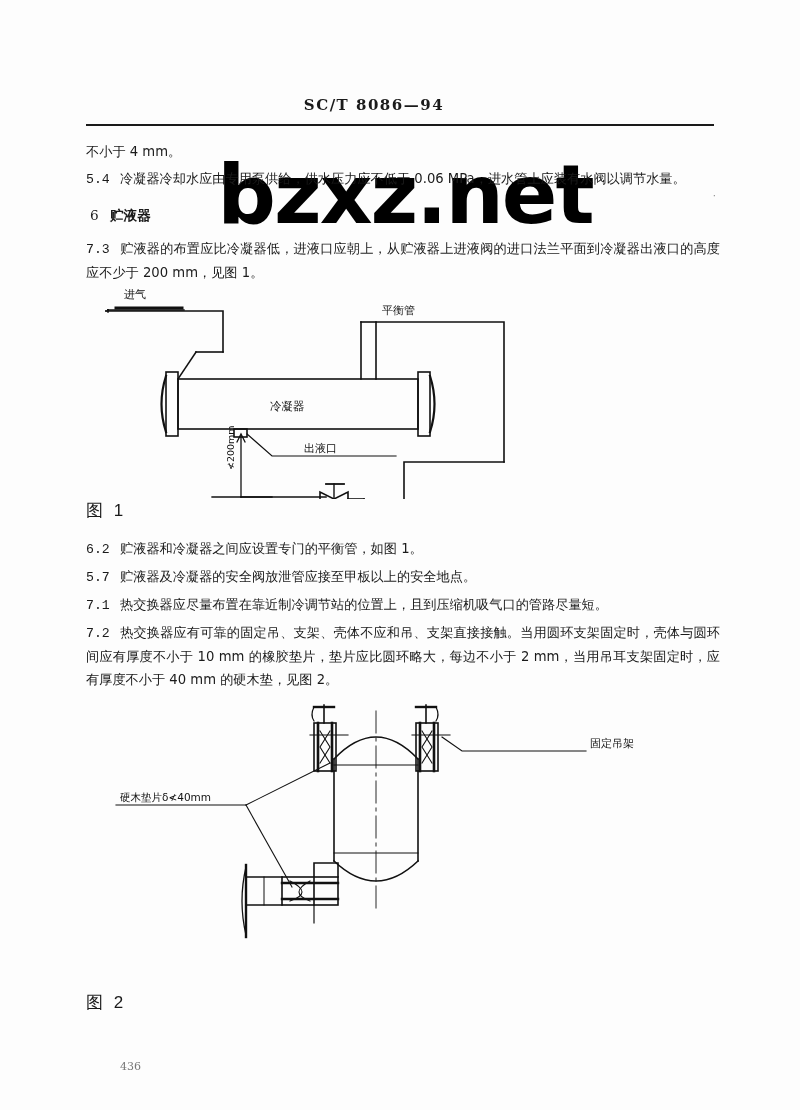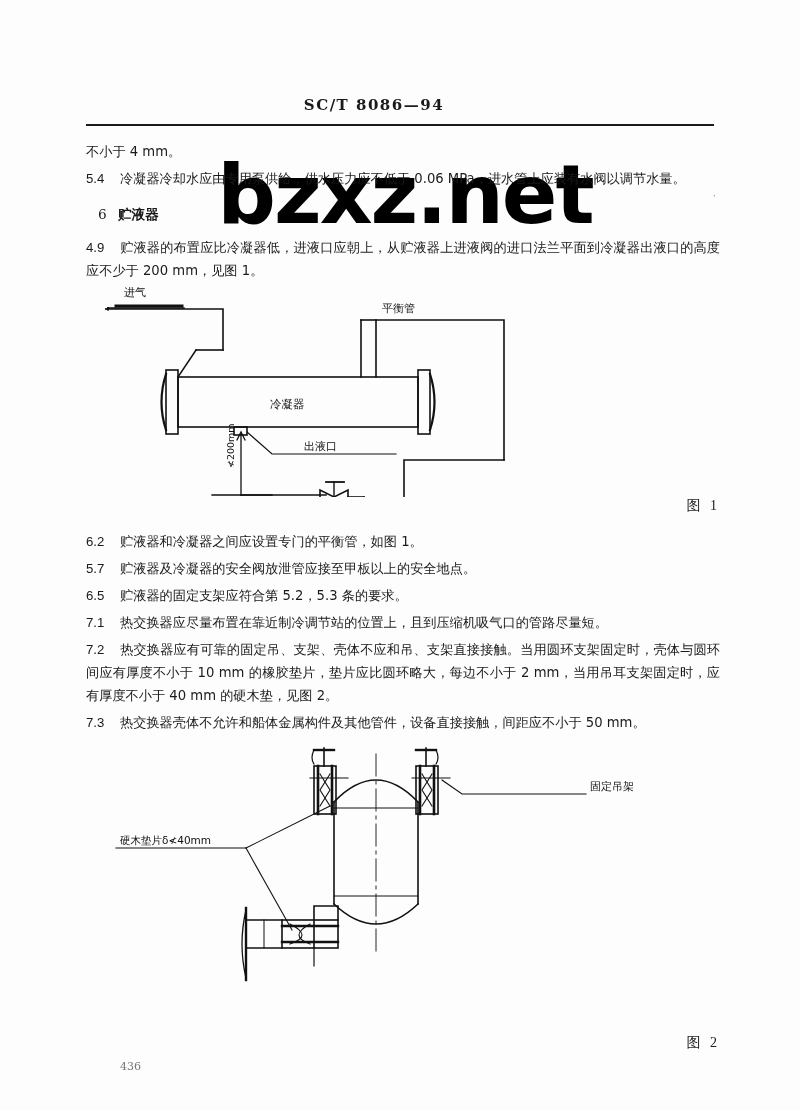--- a/index.html
+++ b/index.html
@@ -74,45 +74,45 @@
   p.txt {
     margin: 4px 0 0 0;
     font-size: 13.2px;
     line-height: 23px;
     text-align: justify;
     font-family: "DejaVu Sans", "Liberation Sans", sans-serif;
   }
   .num {
     display: inline-block;
     min-width: 34px;
-    font-family: Liberation Sans, sans-serif;
+    font-family: Liberation Mono, monospace;
   }
   h3.sect {
-    margin: 14px 0 12px 12px;
+    margin: 14px 0 12px 4px;
     font-size: 13.6px;
     font-weight: bold;
     line-height: 20px;
   }
   h3.sect .num {
     font-weight: normal;
     min-width: 20px;
     font-family: "DejaVu Serif", "Liberation Serif", serif;
   }
   .gap-s { height: 11px; }
 
   
   .figure-block {
     position: relative;
     width: 634px;
   }
   .fig-caption {
-    text-align: right;
-    font-size: 14px;
+    text-align: left;
+    font-size: 17px;
     letter-spacing: 3px;
-    font-family: Liberation Serif, serif;
+    font-family: Liberation Sans, sans-serif;
   }
   svg { display: block; }
   svg text {
     font-family: "DejaVu Sans", "Liberation Sans", sans-serif;
     fill: #111;
   }
 
   
   .page-number {
     position: absolute;
@@ -151,21 +151,21 @@
 
     <p class="txt">
       <span class="num">5.4</span><span>冷凝器冷却水应由专用泵供给，供水压力应不低于 0.06 MPa，进水管上应装有水阀以调节水量。</span>
     </p>
 
     <h3 class="sect">
       <span class="num">6</span><span>贮液器</span>
     </h3>
 
     <p class="txt">
-      <span class="num">4.9</span><span>贮液器的布置应比冷凝器低，进液口应朝上，从贮液器上进液阀的进口法兰平面到冷凝器出液口的高度应不少于 200 mm，见图 1。</span>
+      <span class="num">7.3</span><span>贮液器的布置应比冷凝器低，进液口应朝上，从贮液器上进液阀的进口法兰平面到冷凝器出液口的高度应不少于 200 mm，见图 1。</span>
     </p>
 
     <div class="figure-block">
       <svg width="634" height="215" viewBox="0 0 634 215">
         <g stroke="#111" stroke-width="1.6" fill="none" stroke-linecap="square">
 
           <line x1="30" y1="24" x2="96" y2="24" stroke-width="3"></line>
           <line x1="22" y1="26" x2="98" y2="26" stroke-width="1.4"></line>
 
           <path d="M22 26 L22 26"></path>
@@ -232,33 +232,27 @@
     </div>
 
     <div class="gap-s"></div>
 
     <p class="txt">
       <span class="num">6.2</span><span>贮液器和冷凝器之间应设置专门的平衡管，如图 1。</span>
     </p>
     <p class="txt">
       <span class="num">5.7</span><span>贮液器及冷凝器的安全阀放泄管应接至甲板以上的安全地点。</span>
     </p>
-    <p class="txt">
-      <span class="num">6.5</span><span>贮液器的固定支架应符合第 5.2，5.3 条的要求。</span>
-    </p>
 
 
     <p class="txt">
       <span class="num">7.1</span><span>热交换器应尽量布置在靠近制冷调节站的位置上，且到压缩机吸气口的管路尽量短。</span>
     </p>
     <p class="txt">
       <span class="num">7.2</span><span>热交换器应有可靠的固定吊、支架、壳体不应和吊、支架直接接触。当用圆环支架固定时，壳体与圆环间应有厚度不小于 10 mm 的橡胶垫片，垫片应比圆环略大，每边不小于 2 mm，当用吊耳支架固定时，应有厚度不小于 40 mm 的硬木垫，见图 2。</span>
-    </p>
-    <p class="txt">
-      <span class="num">7.3</span><span>热交换器壳体不允许和船体金属构件及其他管件，设备直接接触，间距应不小于 50 mm。</span>
     </p>
 
     <div class="figure-block" style="margin-top:10px;">
       <svg width="634" height="290" viewBox="0 0 634 290">
         <g stroke="#111" stroke-width="1.6" fill="none" stroke-linecap="square">
 
           <line x1="290" y1="10" x2="290" y2="210" stroke-width="0.9" stroke-dasharray="22,5,3,5"></line>
 
           <path d="M248 58 q42 -44 84 0"></path>
           <line x1="248" y1="58" x2="248" y2="160"></line>

